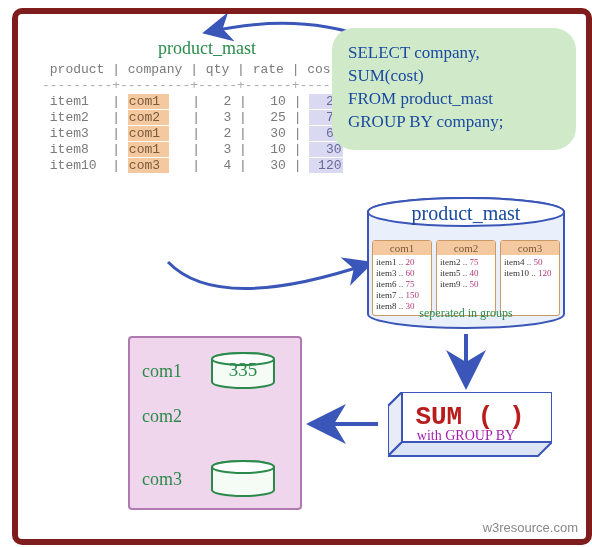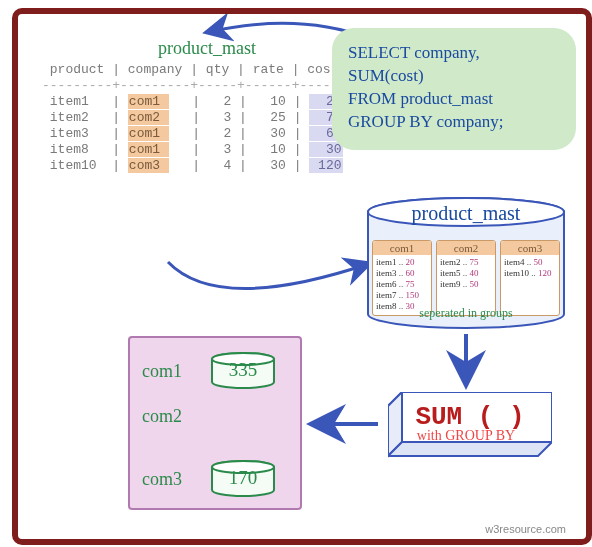--- a/index.html
+++ b/index.html
@@ -125,21 +125,21 @@
     text-align: center;
     color: #b91c1c;
     font-size: 26px;
     font-family: Liberation Mono, monospace;
     font-weight: bold;
   }
   .sum-box-sub {
     position: absolute;
     left: 0; right: 8px; top: 36px;
     text-align: center;
-    color: #ef4444;
+    color: #a21caf;
     font-size: 14px;
     font-family: Georgia, serif;
   }
 
   
   .result-box {
     position: absolute;
     left: 110px;
     top: 322px;
     width: 170px;
@@ -161,23 +161,23 @@
     position: absolute;
     left: 0; right: 0; top: 7px;
     text-align: center;
     color: #2a8a4a;
     font-size: 19px;
     font-family: Georgia, serif;
   }
 
   .attrib {
     position: absolute;
-    right: 20px;
+    right: 8px;
     bottom: 4px;
-    font-size: 11px;
+    font-size: 13px;
     color: #888;
     font-family: Arial, sans-serif;
   }
 
   
   .arrow-svg { position: absolute; left: 0; top: 0; }
 </style>
 </head>
 <body>
 
@@ -274,18 +274,18 @@
       </div>
       <div class="result-row" style="top:68px">
         <div class="lbl">com2</div>
       </div>
       <div class="result-row" style="top:122px">
         <div class="lbl">com3</div>
         <div class="mini-cyl"><svg width="66" height="38">
             <ellipse cx="33" cy="7" rx="31" ry="6" fill="#fff" stroke="#2a8a4a" stroke-width="2"></ellipse>
             <path d="M2,7 L2,30 A31,6 0 0 0 64,30 L64,7" fill="#f5fbf5" stroke="#2a8a4a" stroke-width="2"></path>
             <ellipse cx="33" cy="7" rx="31" ry="6" fill="#fff" stroke="#2a8a4a" stroke-width="2"></ellipse>
-          </svg><span>170</span></div>
+          </svg></div>
       </div>
     </div>
 
   <div class="attrib">w3resource.com</div>
 </div>
 
 </body></html>

